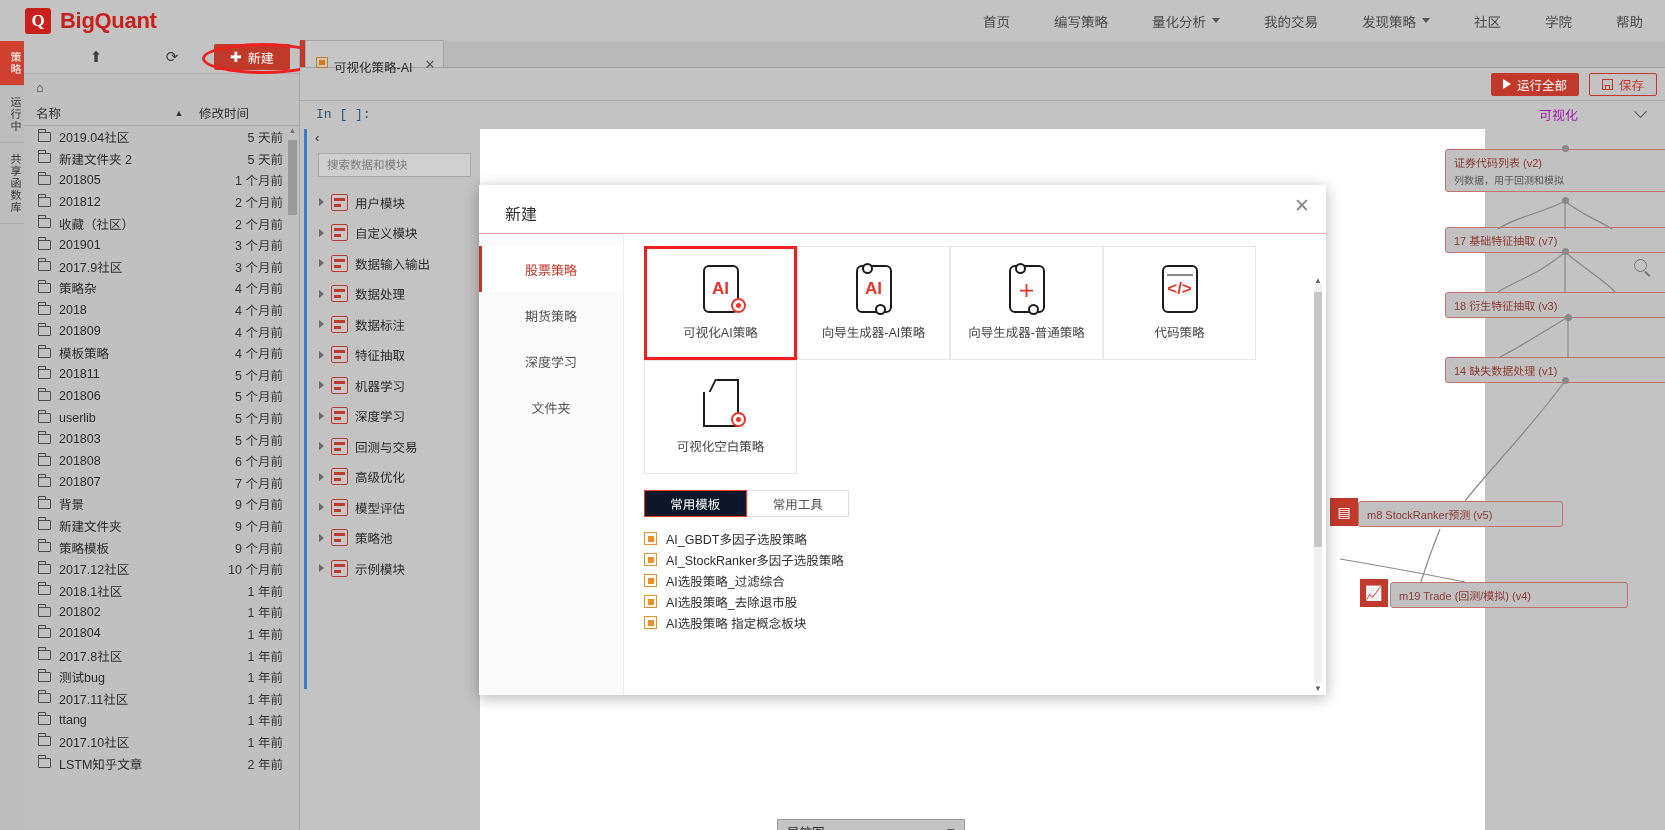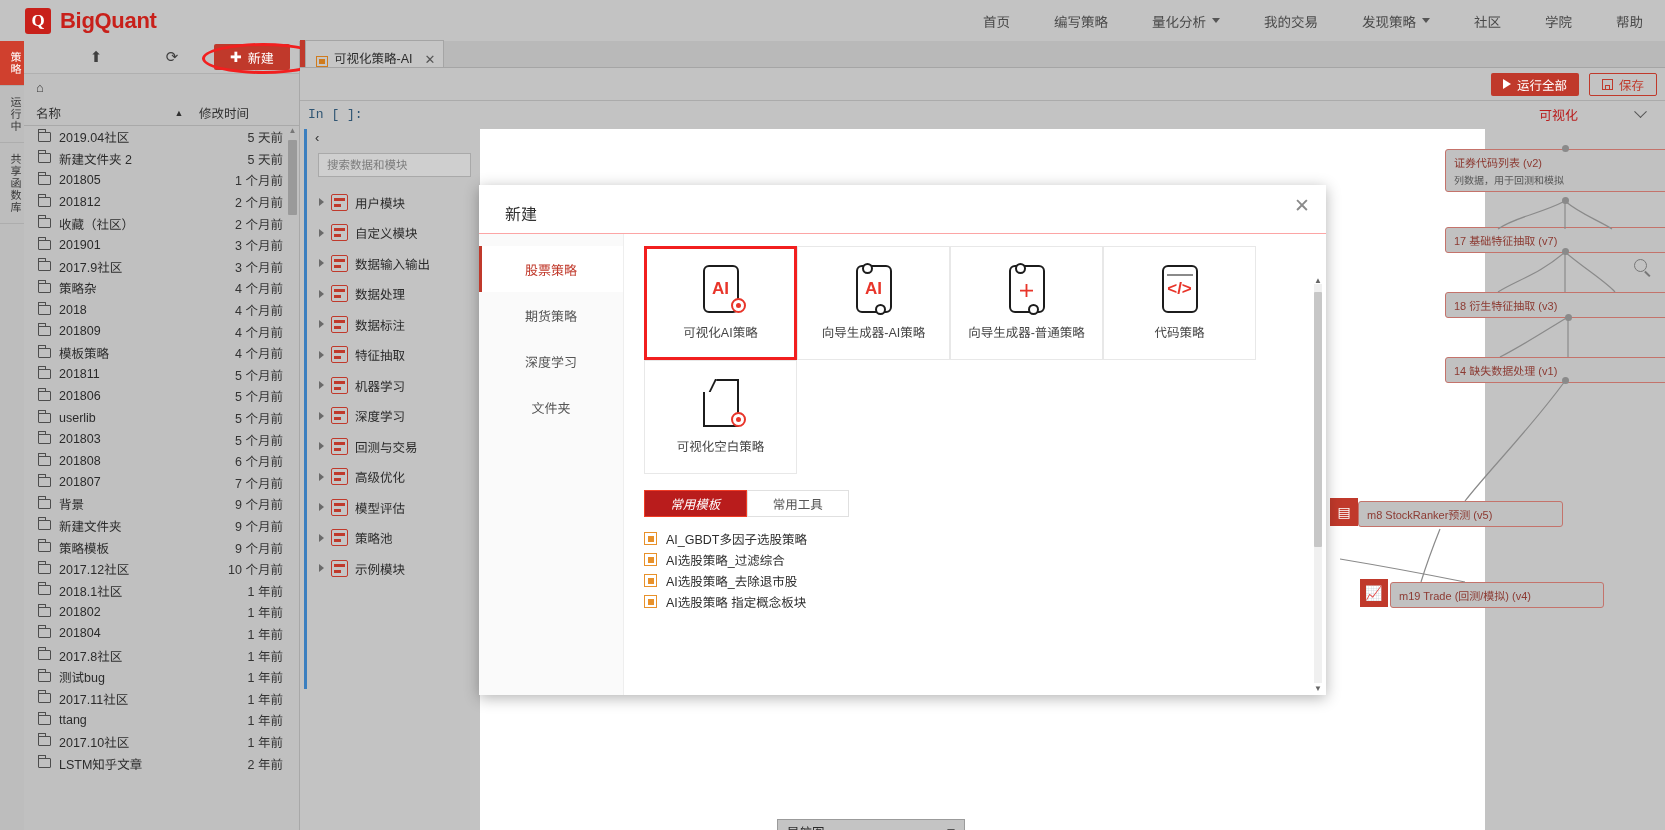--- a/index.html
+++ b/index.html
@@ -122,22 +122,22 @@
     position: absolute; left: 300px; top: 41px; width: 1365px; height: 789px;
     background: #c3c3c3;
   }
   .tabstrip {
     position: relative; height: 27px; background: #b9b9b9;
     border-bottom: 1px solid #a5a5a5; display: flex; align-items: flex-end;
   }
   .tab-red-edge { width: 5px; height: 27px; background: #c0392b; }
   .nbtab {
     height: 27px; background: #c6c6c6; border: 1px solid #a5a5a5;
-    border-bottom: none; display: flex; align-items: flex-end; gap: 6px;
-    padding: 0 8px 0 10px; font-size: 12.5px; color: #2b2b2b; cursor: pointer;
+    border-bottom: none; display: flex; align-items: flex-start; gap: 6px;
+    padding: 16px 8px 0 10px; font-size: 12.5px; color: #2b2b2b; cursor: pointer;
   }
   .tab-doc-ic {
     width: 12px; height: 11px; border: 1.5px solid #d07b1d; position: relative;
     flex: none;
   }
   .tab-doc-ic:after {
     content: ""; position: absolute; inset: 2px; background: #d07b1d;
   }
   .tab-x { font-size: 13px; color: #555; margin-left: 6px; }
 
@@ -164,25 +164,25 @@
   .floppy {
     width: 11px; height: 11px; border: 1.3px solid #c0392b; position: relative;
   }
   .floppy:after {
     content:""; position: absolute; left: 2px; top: 5px; right: 2px; bottom: 0;
     border: 1.3px solid #c0392b; border-bottom: none;
   }
 
   .nb-body { position: relative; height: 729px; background: #c3c3c3; }
   .incell {
-    position: absolute; left: 8px; top: 6px; font-size: 13px; color: #2f5573;
+    position: absolute; left: 16px; top: 6px; font-size: 13px; color: #2f5573;
     font-family: "Liberation Mono", monospace;
   }
   .viz-select {
-    position: absolute; right: 20px; top: 4px; font-size: 13px; color: #b91c1c;
+    position: absolute; right: 20px; top: 4px; font-size: 13px; color: #a21caf;
     display: flex; align-items: center; gap: 58px; cursor: pointer;
   }
   .chev-dn-thin {
     display:inline-block; width: 9px; height: 9px;
     border-right: 1.6px solid #555; border-bottom: 1.6px solid #555;
     transform: rotate(45deg) translate(-2px,-2px);
   }
   .mag-right {
     position: absolute; right: 18px; top: 130px; width: 13px; height: 13px;
     border: 1.6px solid #777; border-radius: 50%;
@@ -346,21 +346,21 @@
     position: absolute; top: 7px; left: 3px; right: 3px; height: 1.8px;
     background: #8a8a8a;
   }
 
   .tabs-mini { display: flex; margin-top: 16px; width: 205px; }
   .tab-mini {
     flex: 1; height: 27px; display: flex; align-items: center;
     justify-content: center; font-size: 12.5px; border: 1px solid #e0e0e0;
     color: #555; cursor: pointer; background: #fff;
   }
-  .tab-mini.active { background: #b91c1c; color: #fff; border-color: #f03b24; font-style: italic; }
+  .tab-mini.active { background: #0f172a; color: #fff; border-color: #f03b24; }
   .tpl-list { margin-top: 11px; }
   .tpl-row {
     display: flex; align-items: center; gap: 9px; height: 21px;
     font-size: 12.5px; color: #2d2d2d; cursor: pointer;
   }
   .tpl-ic {
     width: 13px; height: 13px; border: 1.6px solid #e8912a; flex: none;
     position: relative;
   }
   .tpl-ic:after {
@@ -727,21 +727,21 @@
         <div class="node" style="left:965px; top:228px; width:250px;">
           <span>14 缺失数据处理 (v1)</span>
         </div>
         <div class="node-dot" style="left:1082px; top:248px;"></div>
 
         <div class="node" style="left:878px; top:372px; width:205px;">
           <span>m8 StockRanker预测 (v5)</span>
         </div>
         <div class="node-ic" style="left:850px; top:369px;">▤</div>
 
-        <div class="node" style="left:910px; top:453px; width:214px;">
+        <div class="node" style="left:910px; top:453px; width:238px;">
           <span>m19 Trade (回测/模拟) (v4)</span>
         </div>
         <div class="node-ic" style="left:880px; top:450px;">📈</div>
 
         <svg width="1190" height="700" style="position:absolute;left:0;top:0;pointer-events:none">
           <path d="M1085,72 C1060,85 1035,88 1018,100" stroke="#8a8a8a" fill="none" stroke-width="1.2"></path>
           <path d="M1085,72 C1100,85 1120,92 1132,100" stroke="#8a8a8a" fill="none" stroke-width="1.2"></path>
           <path d="M1085,72 L1085,100" stroke="#8a8a8a" fill="none" stroke-width="1.2"></path>
           <path d="M1085,123 C1060,145 1035,152 1018,163" stroke="#8a8a8a" fill="none" stroke-width="1.2"></path>
           <path d="M1085,123 C1105,140 1125,152 1135,163" stroke="#8a8a8a" fill="none" stroke-width="1.2"></path>
@@ -812,20 +812,24 @@
             <div class="tab-mini">常用工具</div>
           </div>
 
           <div class="tpl-list" id="tpl-rows">
               <div class="tpl-row">
                 <span class="tpl-ic"></span>
                 <span>AI_GBDT多因子选股策略</span>
               </div>
               <div class="tpl-row">
                 <span class="tpl-ic"></span>
+                <span>AI_StockRanker多因子选股策略</span>
+              </div>
+              <div class="tpl-row">
+                <span class="tpl-ic"></span>
                 <span>AI选股策略_过滤综合</span>
               </div>
               <div class="tpl-row">
                 <span class="tpl-ic"></span>
                 <span>AI选股策略_去除退市股</span>
               </div>
               <div class="tpl-row">
                 <span class="tpl-ic"></span>
                 <span>AI选股策略 指定概念板块</span>
               </div>

